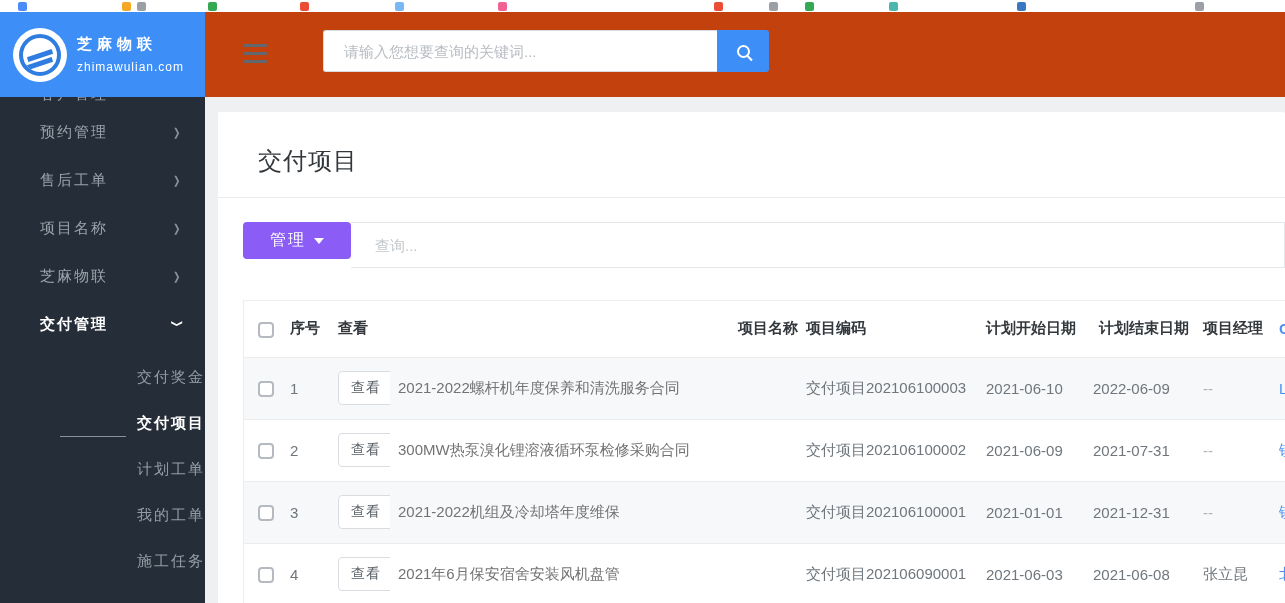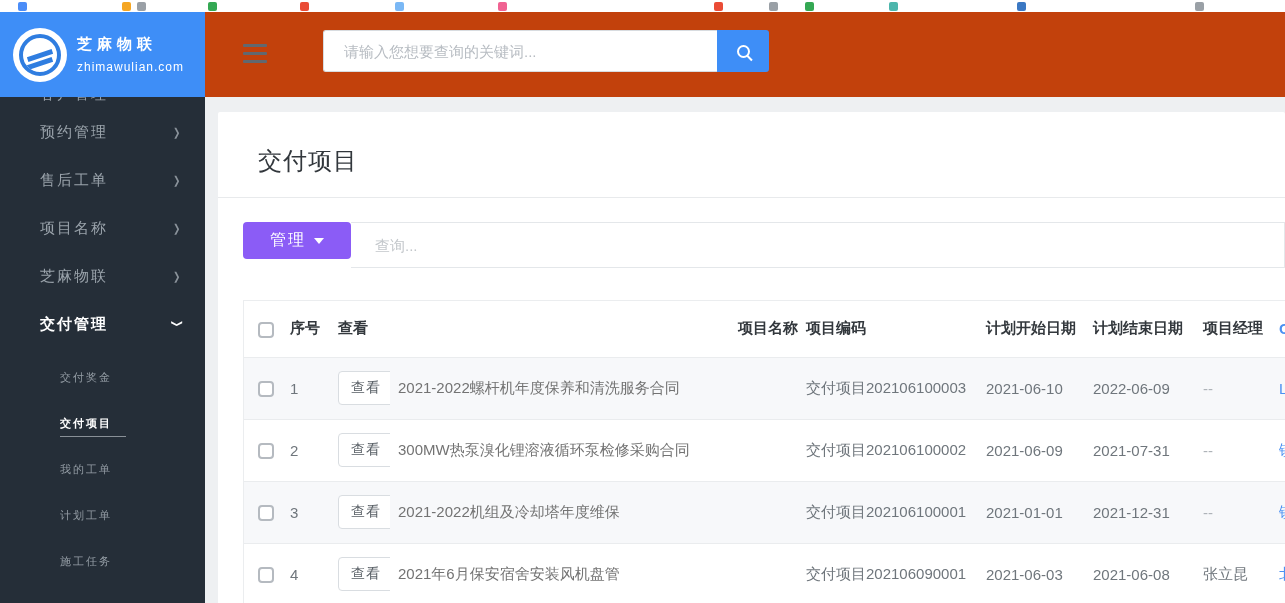--- a/index.html
+++ b/index.html
@@ -25,22 +25,22 @@
   .nav-partial span { position:absolute; top:-12px; left:40px; font-size:15px; color:#9aa3ab; letter-spacing:2px; }
 
   .nav-item { height:48px; display:flex; align-items:center; padding:0 22px 0 40px; color:#9aa3ab;
               font-size:15px; cursor:pointer; letter-spacing:2px;justify-content:flex-end; }
   .nav-item .nav-label { flex:1; }
   .nav-item.active { color:#fff; font-weight:bold; }
   .chev { font-size:11px; color:#8a929a; transform:scale(.8,1); }
   .chev.down { transform:rotate(90deg) scale(.8,1); }
   .nav-item.active .chev { color:#fff; }
   .submenu { padding-top:6px; }
-  .sub-item { height:46px; line-height:46px; padding-left:60px; color:#949da5; font-size:11px; cursor:pointer;
-              letter-spacing:2px; position:relative; }
+  .sub-item { height:46px; line-height:46px; padding-left:60px; color:#949da5; font-size:15px; cursor:pointer;
+              letter-spacing:2px; position:relative;text-align:right; }
   .sub-item.active { color:#fff; font-weight:bold; }
   .sub-item.active::after { content:''; position:absolute; left:60px; top:36px; width:66px; height:1px; background:#899097; }
 
   
   .topbar { position:absolute; left:205px; top:12px; right:0; height:85px; background:#c2410c; z-index:3; }
   .menu-toggle { position:absolute; left:38px; top:32px; width:26px; height:21px; cursor:pointer; }
   .menu-toggle i { display:block; width:24px; height:3px; background:#616870; border-radius:1px; margin-bottom:5px; }
   .search-group { position:absolute; left:118px; top:18px; height:42px; display:flex; }
   .search-input { width:394px; height:42px; border:1px solid #d8dce0; border-right:none; border-radius:3px 0 0 3px;
                   padding-left:20px; font-size:15px; color:#444; outline:none; }
@@ -131,22 +131,22 @@
         <span class="chev">❯</span>
       </div>
       <div class="nav-item active">
         <span class="nav-label">交付管理</span>
         <span class="chev down">❯</span>
       </div>
     </div>
   <div class="submenu" id="sidebar-submenu">
       <div class="sub-item">交付奖金</div>
       <div class="sub-item active">交付项目</div>
+      <div class="sub-item">计划工单</div>
       <div class="sub-item">我的工单</div>
-      <div class="sub-item">计划工单</div>
       <div class="sub-item">施工任务</div>
     </div>
 </div>
 
 <div class="topbar">
   <div class="menu-toggle">
     <i></i>
       <i></i>
       <i></i>
   </div>
@@ -173,21 +173,21 @@
     <div class="table-wrap">
       <table>
         <thead>
             <tr id="table-header-row">
               <th style="width: 38px;"><span class="checkbox"></span></th>
               <th style="width: 48px;">序号</th>
               <th style="width: 60px;">查看</th>
               <th style="width: 408px; text-align: right;">项目名称</th>
               <th style="width: 180px;">项目编码</th>
               <th style="width: 107px;">计划开始日期</th>
-              <th style="width: 110px;">计划结束日期</th>
+              <th style="width: 110px; text-align: center;">计划结束日期</th>
               <th style="width: 76px;">项目经理</th>
               <th class="link" style="width: 120px;">C</th>
             </tr>
           </thead>
         <tbody id="table-body">
             <tr class="stripe">
               <td><span class="checkbox"></span></td>
               <td>1</td>
               <td><button class="view-btn">查看</button></td>
               <td class="name">2021-2022螺杆机年度保养和清洗服务合同</td>

